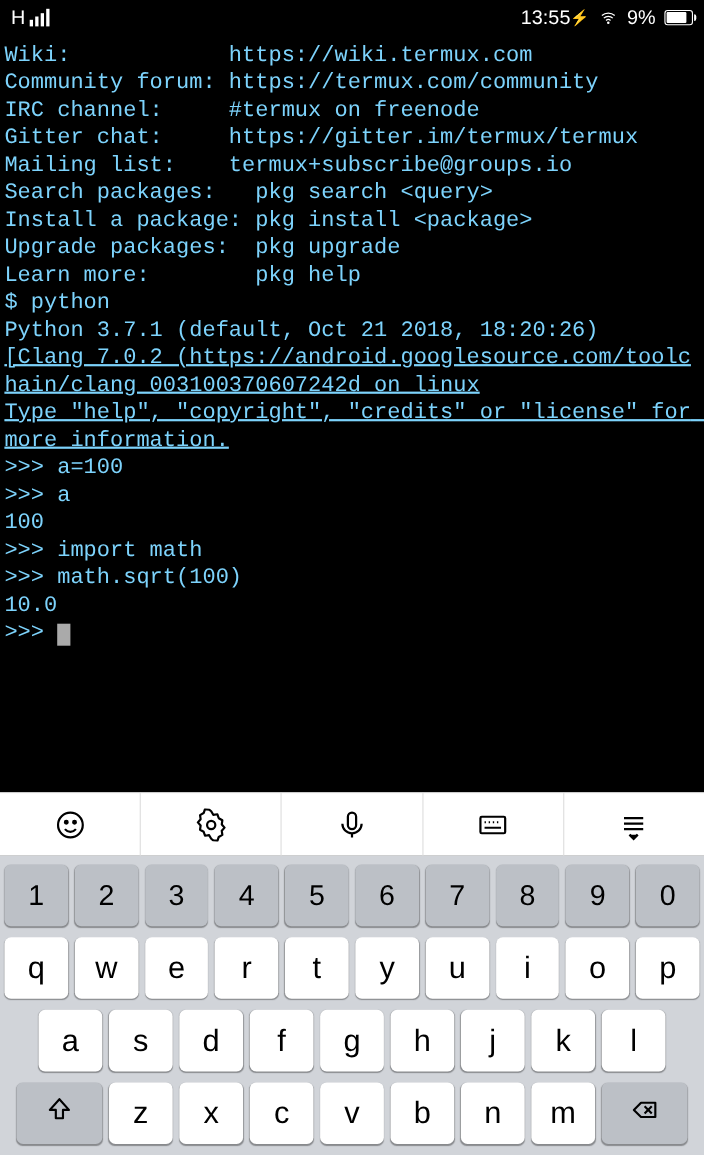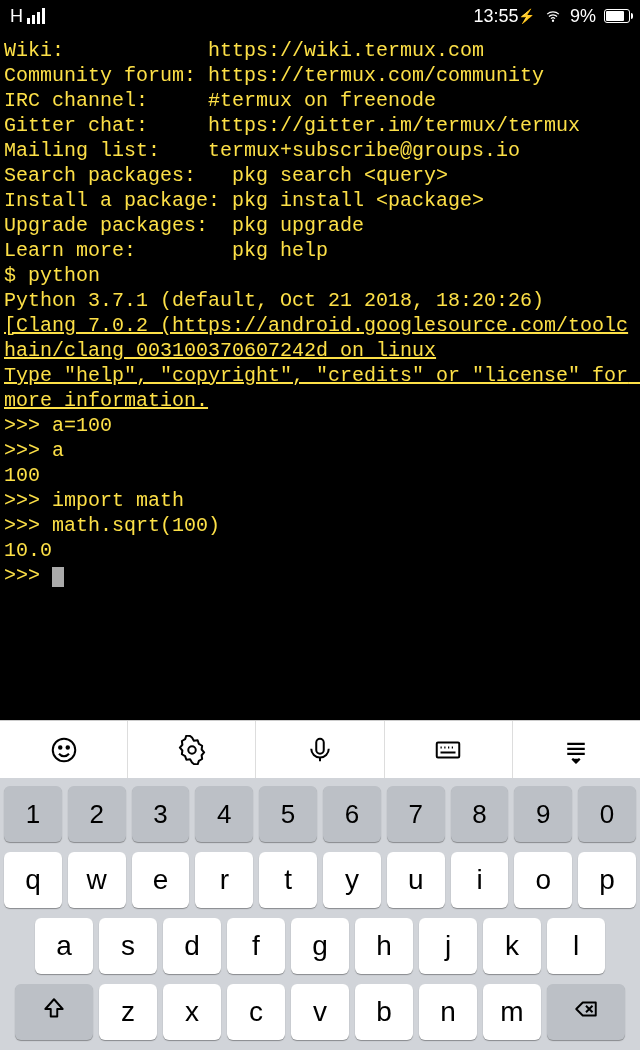--- a/index.html
+++ b/index.html
@@ -33,21 +33,21 @@
   .status-right { display: flex; align-items: center; gap: 8px; }
   .battery-icon { width: 26px; height: 14px; border: 1.5px solid #fff; border-radius: 3px; position: relative; }
   .battery-icon::after { content:''; position:absolute; right:-4px; top:3px; width:2px; height:6px; background:#fff; border-radius:0 2px 2px 0; }
   .battery-fill { position:absolute; left:1px; top:1px; bottom:1px; width:73%; background:#fff; border-radius:1px;}
   .wifi-icon { width:18px; height:14px; }
   .charge-icon { font-size:14px; }
 
   .terminal {
     flex: 1;
     background: #000;
-    color: #fde047;
+    color: #7dd3fc;
     padding: 6px 4px;
     font-family: 'Courier New', monospace;
     font-size: 20px;
     line-height: 1.25;
     white-space: pre-wrap;
     word-break: break-all;
     overflow: hidden;
   }
   .term-line { white-space: pre; }
   .term-line.wrap { white-space: pre-wrap; word-break: break-all; text-decoration: underline; }

